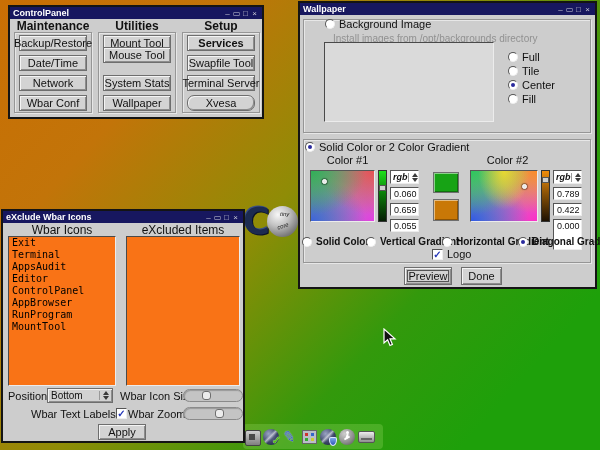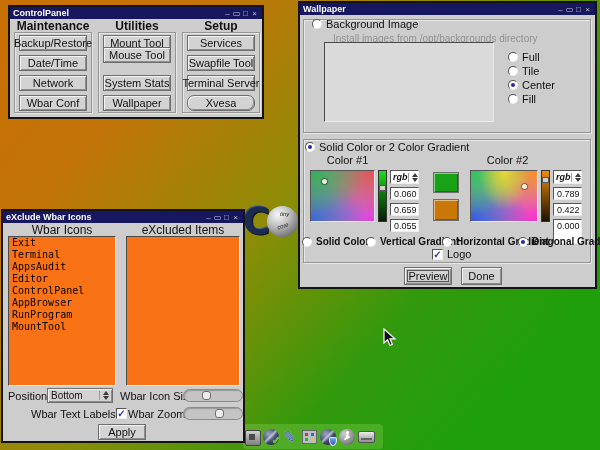--- a/index.html
+++ b/index.html
@@ -165,40 +165,40 @@
       <div class="btn" style="left:9px;top:16px;width:68px;height:16px;">Backup/Restore</div>
       <div class="btn" style="left:9px;top:36px;width:68px;height:16px;">Date/Time</div>
       <div class="btn" style="left:9px;top:56px;width:68px;height:16px;">Network</div>
       <div class="btn" style="left:9px;top:76px;width:68px;height:16px;">Wbar Conf</div>
 
       <div class="btn" style="left:93px;top:16px;width:68px;height:16px;">Mount Tool</div>
       <div class="btn" style="left:93px;top:28px;width:68px;height:16px;">Mouse Tool</div>
       <div class="btn" style="left:93px;top:56px;width:68px;height:16px;">System Stats</div>
       <div class="btn" style="left:93px;top:76px;width:68px;height:16px;">Wallpaper</div>
 
-      <div class="btn" style="left:177px;top:16px;width:68px;height:16px;">Services</div>
+      <div class="btn" style="left:177px;top:16px;width:68px;height:16px;font-weight:bold;">Services</div>
       <div class="btn" style="left:177px;top:36px;width:68px;height:16px;">Swapfile Tool</div>
       <div class="btn" style="left:177px;top:56px;width:68px;height:16px;">Terminal Server</div>
       <div class="btn" style="left:177px;top:76px;width:68px;height:16px;border-radius:7px;">Xvesa</div>
     </div>
   </div>
 
   <div class="window" style="left:298px;top:1px;width:299px;height:288px;z-index:6;">
     <div class="tb">
       <span class="t">Wallpaper</span>
       <span class="btns">
         <span class="wbtn">–</span>
         <span class="wbtn">▭</span>
         <span class="wbtn">□</span>
         <span class="wbtn">×</span>
       </span>
     </div>
     <div class="wc" style="height:272px;">
       <div class="frame" style="left:3px;top:4px;width:288px;height:114px;"></div>
-      <div class="radio-row" style="left:12px;top:3px;">
+      <div class="radio-row" style="left:5px;top:3px;padding-left:20px;">
         <span class="radio"></span>
         <span>Background Image</span>
       </div>
       <div class="lbl" style="left:33px;top:18px;font-size:10px;color:#919191;">Install images from /opt/backgrounds directory</div>
       <div class="list inset" style="left:24px;top:27px;width:170px;height:80px;background:#dadada;"></div>
 
       <div class="radio-row" style="left:208px;top:36px;">
         <span class="radio"></span>
         <span>Full</span>
       </div>
@@ -251,21 +251,21 @@
       </div>
       <div class="rgbchoice" style="left:253px;top:155px;width:29px;height:14px;">
         <span>rgb</span>
         <span class="arrows">
             <i class="tri-up"></i>
             <i class="tri-down"></i>
           </span>
       </div>
       <div class="field" style="left:253px;top:172px;width:29px;height:13px;">0.789</div>
       <div class="field" style="left:253px;top:188px;width:29px;height:13px;">0.422</div>
-      <div class="field" style="left:253px;top:204px;width:29px;height:25px;">0.000</div>
+      <div class="field" style="left:253px;top:204px;width:29px;height:31px;">0.000</div>
 
       <div class="radio-row" style="left:2px;top:221px;font-size:10px;font-weight:bold;">
         <span class="radio"></span>
         <span>Solid Color</span>
       </div>
       <div class="radio-row" style="left:66px;top:221px;font-size:10px;font-weight:bold;">
         <span class="radio"></span>
         <span>Vertical Gradient</span>
       </div>
       <div class="radio-row" style="left:142px;top:221px;font-size:10px;font-weight:bold;">

